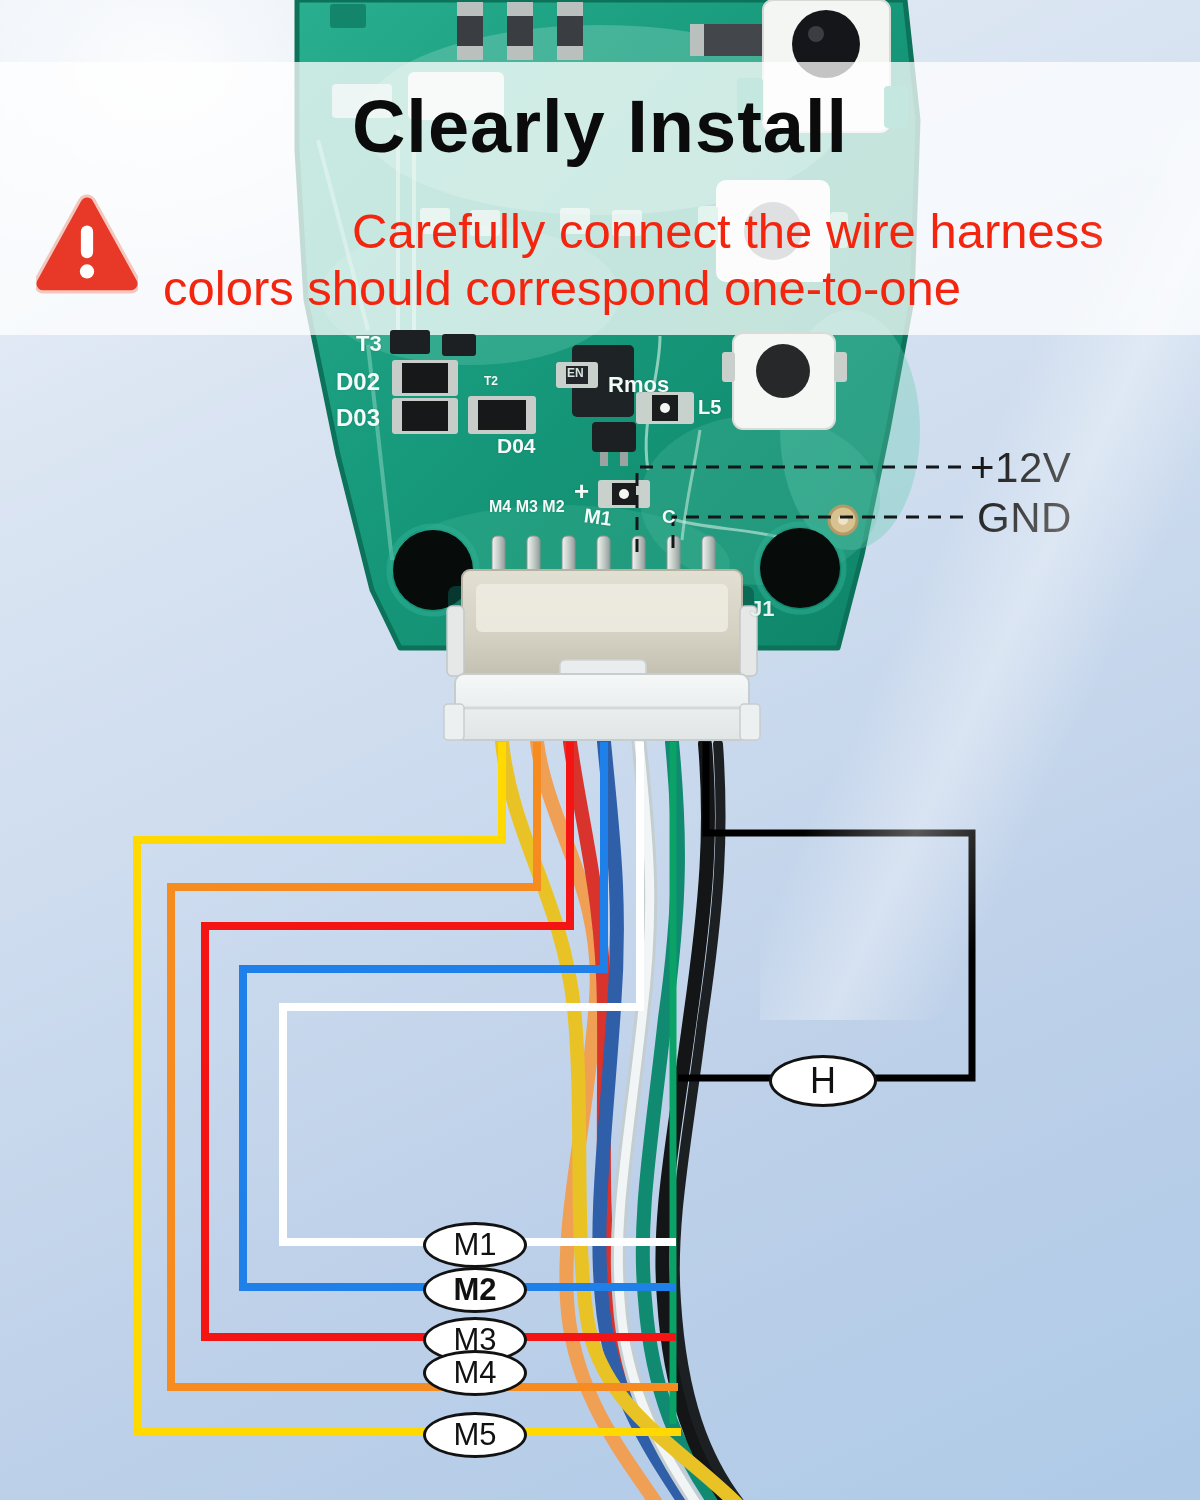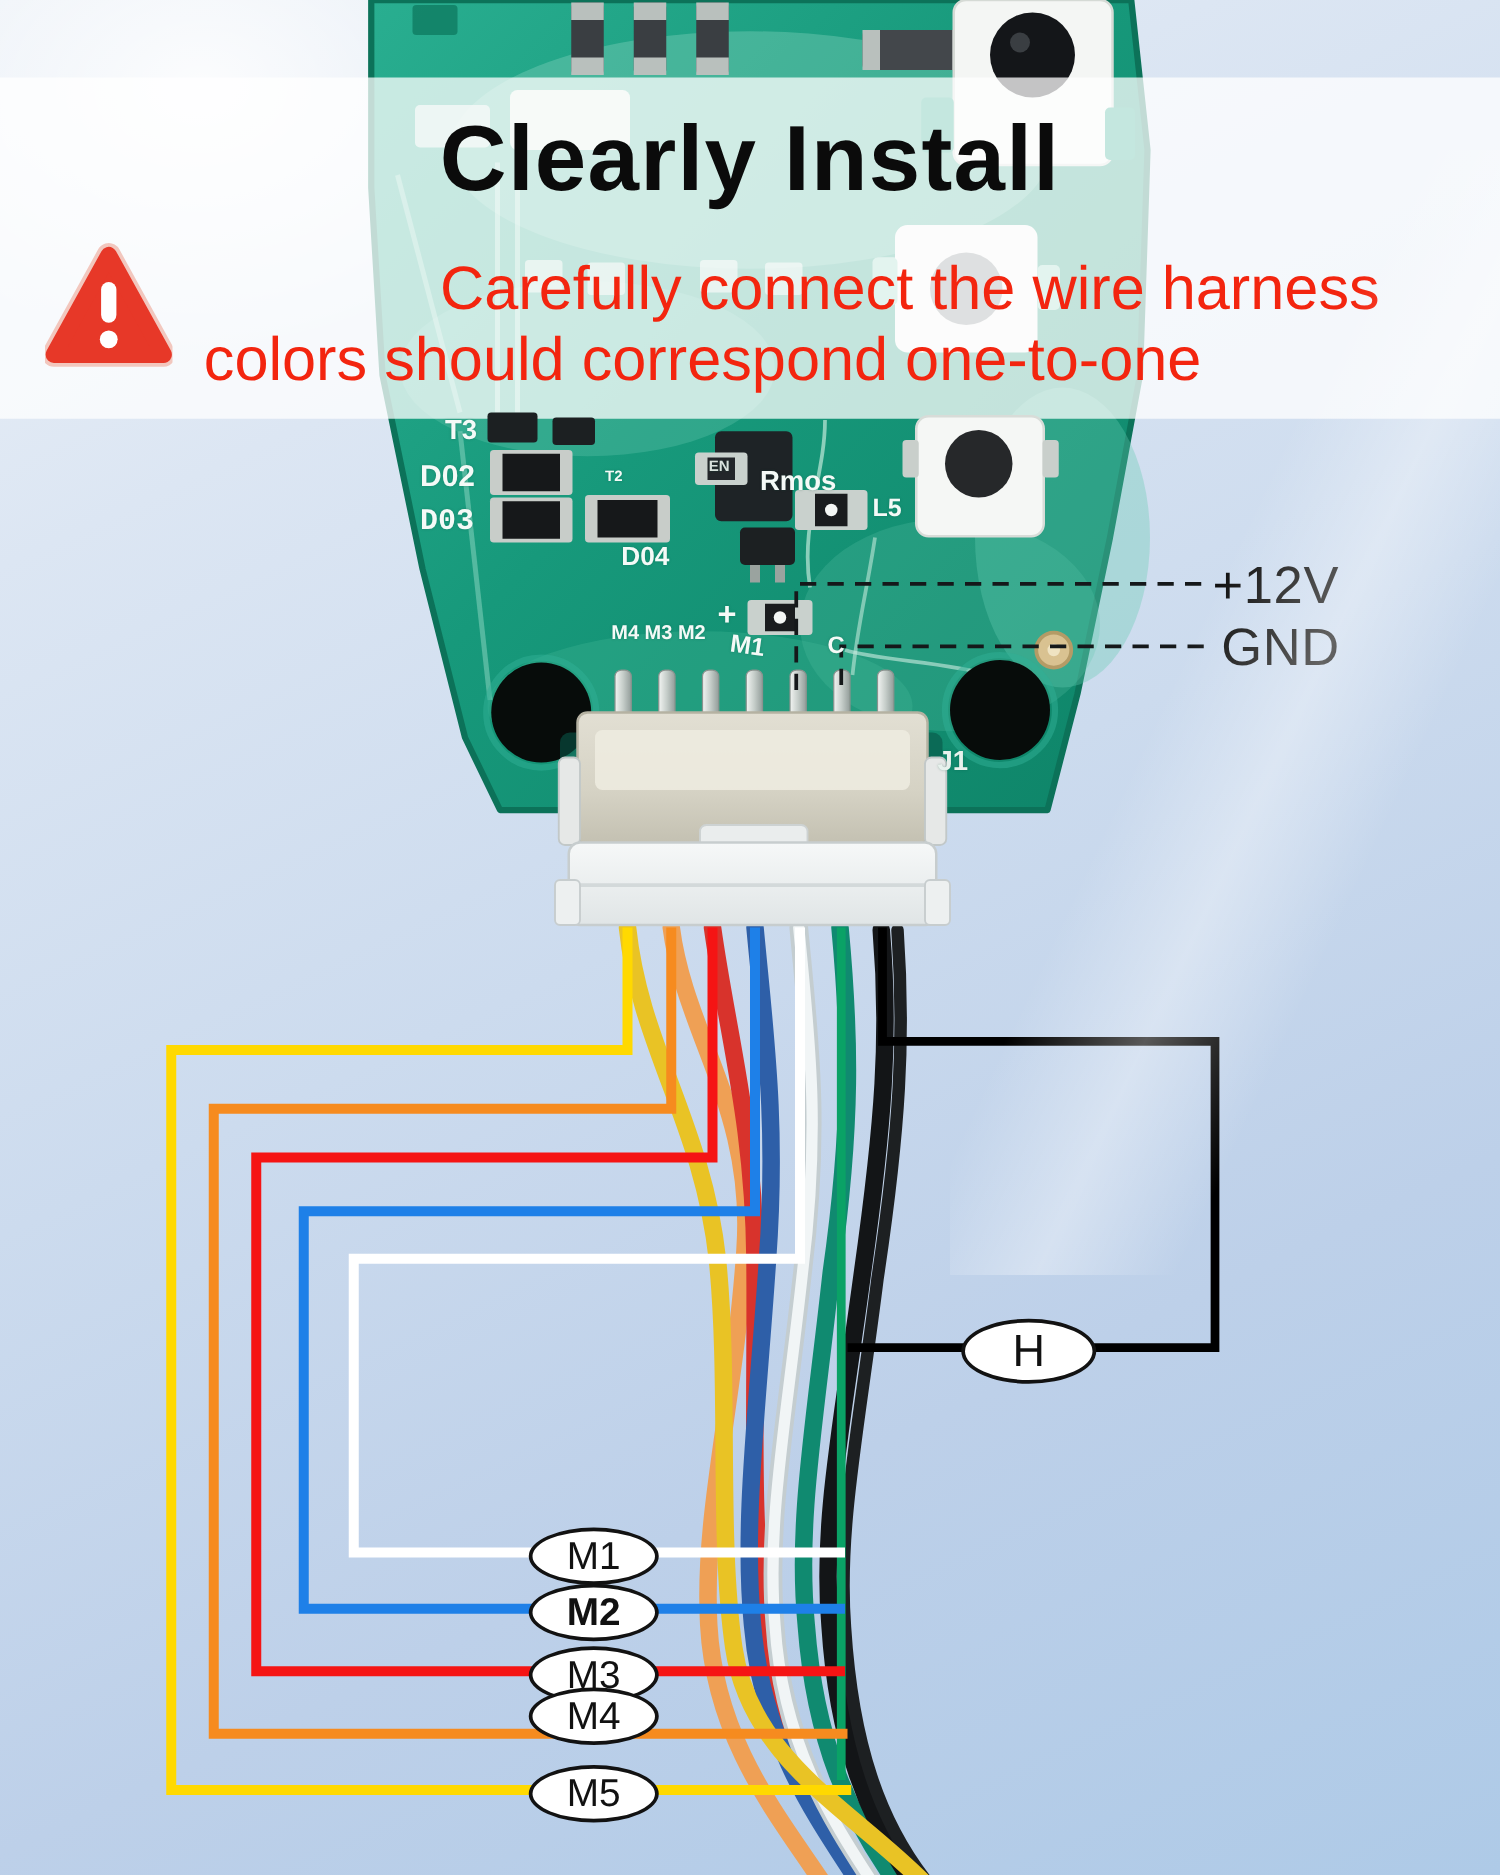--- a/index.html
+++ b/index.html
@@ -247,21 +247,21 @@
     </svg>
   </div>
   <div class="abs note-line1">Carefully connect the wire harness</div>
   <div class="abs note-line2">colors should correspond one-to-one</div>
 
   <div class="abs pwr v12">+12V</div>
   <div class="abs pwr gnd">GND</div>
 
   <div class="abs pcb-lbl" style="left:356px;top:331px;font-size:22px;">T3</div>
   <div class="abs pcb-lbl" style="left:336px;top:368px;font-size:24px;">D02</div>
-  <div class="abs pcb-lbl" style="left:336px;top:404px;font-size:24px;font-family:Liberation Mono, monospace;">D03</div>
+  <div class="abs pcb-lbl" style="left:336px;top:404px;font-size:24px;">D03</div>
   <div class="abs pcb-lbl" style="left:484px;top:374px;font-size:12px;">T2</div>
   <div class="abs pcb-lbl" style="left:497px;top:434px;font-size:21px;">D04</div>
   <div class="abs pcb-lbl" style="left:608px;top:356px;font-size:22px;margin-top:16px;">Rmos</div>
   <div class="abs pcb-lbl" style="left:698px;top:396px;font-size:20px;">L5</div>
   <div class="abs pcb-lbl" style="left:567px;top:366px;font-size:12px;color:#D9E2DD;">EN</div>
   <div class="abs pcb-lbl" style="left:574px;top:476px;font-size:26px;">+</div>
   <div class="abs pcb-lbl" style="left:650px;top:478px;font-size:22px;"></div>
   <div class="abs pcb-lbl" style="left:489px;top:498px;font-size:16px;">M4 M3 M2</div>
   <div class="abs pcb-lbl" style="left:584px;top:506px;font-size:20px;transform:rotate(8deg);">M1</div>
   <div class="abs pcb-lbl" style="left:662px;top:506px;font-size:19px;">C</div>

